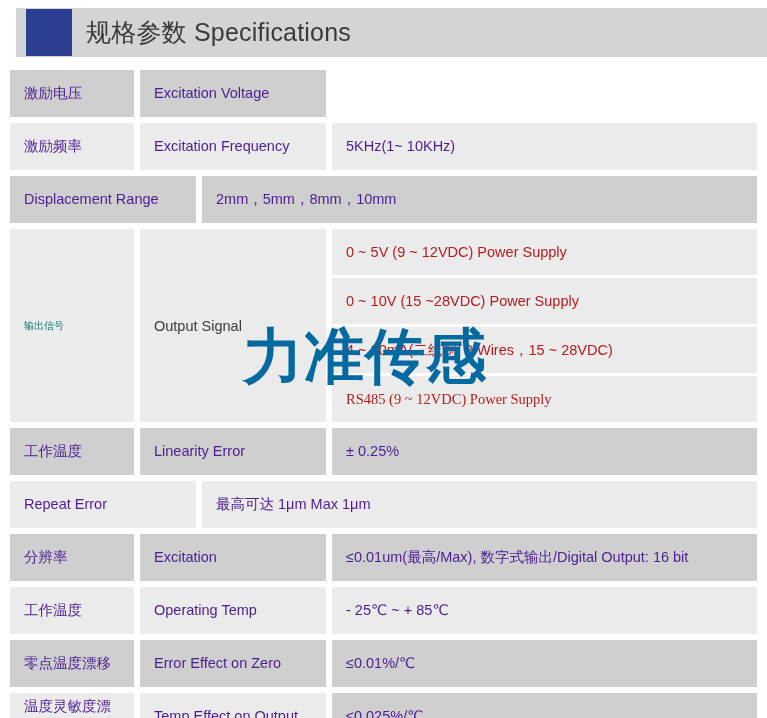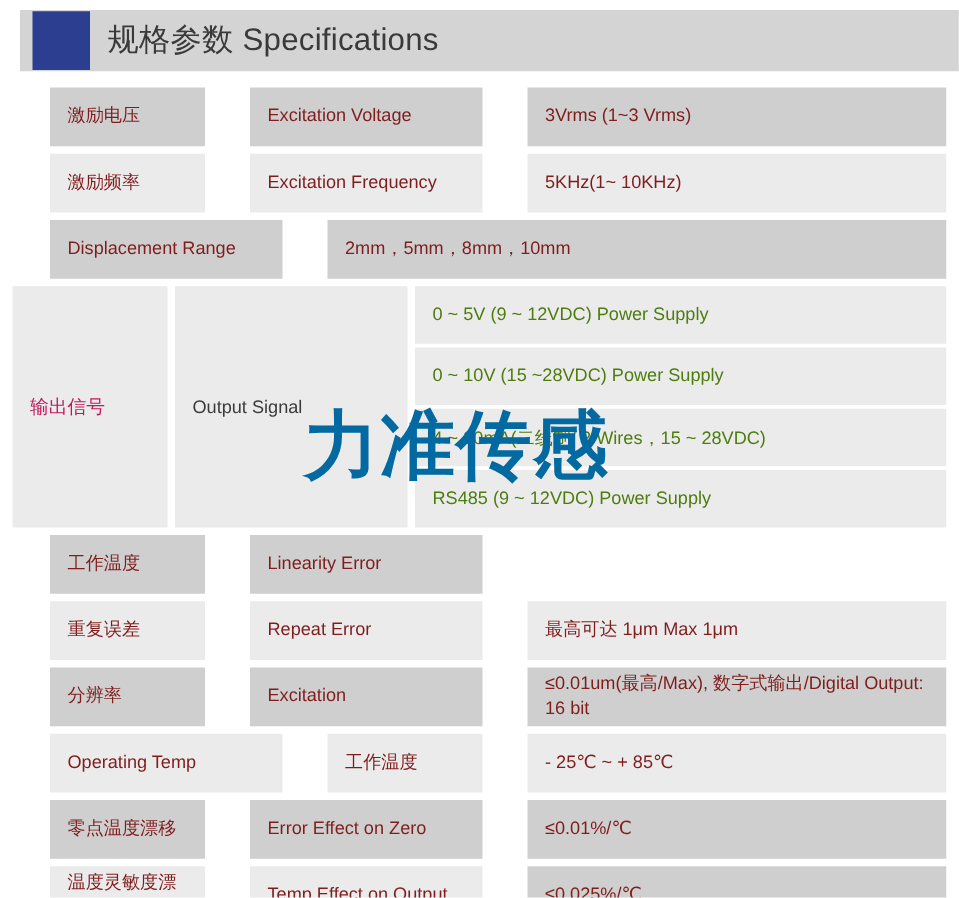--- a/index.html
+++ b/index.html
@@ -75,25 +75,24 @@
     display: flex;
     margin-bottom: 6px;
     min-height: 47px;
   }
   .cell {
     display: flex;
     align-items: center;
     padding: 0 14px;
     font-size: 14.5px;
     line-height: 1.35;
-    color: #7f1d1d;
+    color: #4c1d95;
     position: relative;
     z-index: 2;
     background: transparent;
-    margin-left: 30px;
   }
   .cell.c1 {
     width: 124px;
     flex: 0 0 124px;
     margin-right: 6px;
   }
   .cell.c2 {
     width: 186px;
     flex: 0 0 186px;
     margin-right: 6px;
@@ -111,22 +110,22 @@
     margin-bottom: 6px;
   }
   .group-c1 {
     width: 124px;
     flex: 0 0 124px;
     margin-right: 6px;
     background: #ebebeb;
     display: flex;
     align-items: center;
     padding: 0 14px;
-    font-size: 15px;
-    color: #be185d;
+    font-size: 10px;
+    color: #0f766e;
     position: relative;
     z-index: 2;
   }
   .group-c2 {
     width: 186px;
     flex: 0 0 186px;
     margin-right: 6px;
     background: #ebebeb;
     display: flex;
     align-items: center;
@@ -141,43 +140,42 @@
     display: flex;
     flex-direction: column;
   }
   .sub-cell {
     background: #ebebeb;
     height: 46px;
     display: flex;
     align-items: center;
     padding: 0 14px;
     font-size: 14.5px;
-    color: #4d7c0f;
+    color: #b91c1c;
     margin-bottom: 3px;
     position: relative;
     z-index: 2;
   }
-  .sub-cell:last-child { margin-bottom: 0; }
+  .sub-cell:last-child { margin-bottom: 0; font-family: Liberation Serif, serif; }
 </style>
 </head>
 <body>
 
 <div class="header">
   <div class="header-square"></div>
   <div class="header-title">规格参数 Specifications</div>
 </div>
 
 <div class="watermark">力准传感</div>
 
 <div class="spec-table">
 
   <div class="spec-row">
     <div class="cell c1 shade-dark">激励电压</div>
     <div class="cell c2 shade-dark">Excitation Voltage</div>
-    <div class="cell c3 shade-dark">3Vrms (1~3 Vrms)</div>
   </div>
 
   <div class="spec-row">
     <div class="cell c1 shade-light">激励频率</div>
     <div class="cell c2 shade-light">Excitation Frequency</div>
     <div class="cell c3 shade-light">5KHz(1~ 10KHz)</div>
   </div>
 
   <div class="spec-row">
     <div class="cell c2 shade-dark">Displacement Range</div>
@@ -191,37 +189,37 @@
       <div class="sub-cell">0 ~ 5V (9 ~ 12VDC) Power Supply</div>
       <div class="sub-cell">0 ~ 10V (15 ~28VDC) Power Supply</div>
       <div class="sub-cell">4 ~ 20mA(二线制/ 2 Wires，15 ~ 28VDC)</div>
       <div class="sub-cell">RS485 (9 ~ 12VDC) Power Supply</div>
     </div>
   </div>
 
   <div class="spec-row">
     <div class="cell c1 shade-dark">工作温度</div>
     <div class="cell c2 shade-dark">Linearity Error</div>
-  </div>
-
-  <div class="spec-row">
-    <div class="cell c1 shade-light">重复误差</div>
+    <div class="cell c3 shade-dark">± 0.25%</div>
+  </div>
+
+  <div class="spec-row">
     <div class="cell c2 shade-light">Repeat Error</div>
     <div class="cell c3 shade-light">最高可达 1μm   Max 1μm</div>
   </div>
 
   <div class="spec-row">
     <div class="cell c1 shade-dark">分辨率</div>
     <div class="cell c2 shade-dark">Excitation</div>
     <div class="cell c3 shade-dark">≤0.01um(最高/Max), 数字式输出/Digital Output: 16 bit</div>
   </div>
 
   <div class="spec-row">
+    <div class="cell c1 shade-light">工作温度</div>
     <div class="cell c2 shade-light">Operating Temp</div>
-    <div class="cell c1 shade-light">工作温度</div>
     <div class="cell c3 shade-light">- 25℃ ~ + 85℃</div>
   </div>
 
   <div class="spec-row">
     <div class="cell c1 shade-dark">零点温度漂移</div>
     <div class="cell c2 shade-dark">Error Effect on Zero</div>
     <div class="cell c3 shade-dark">≤0.01%/℃</div>
   </div>
 
   <div class="spec-row">

